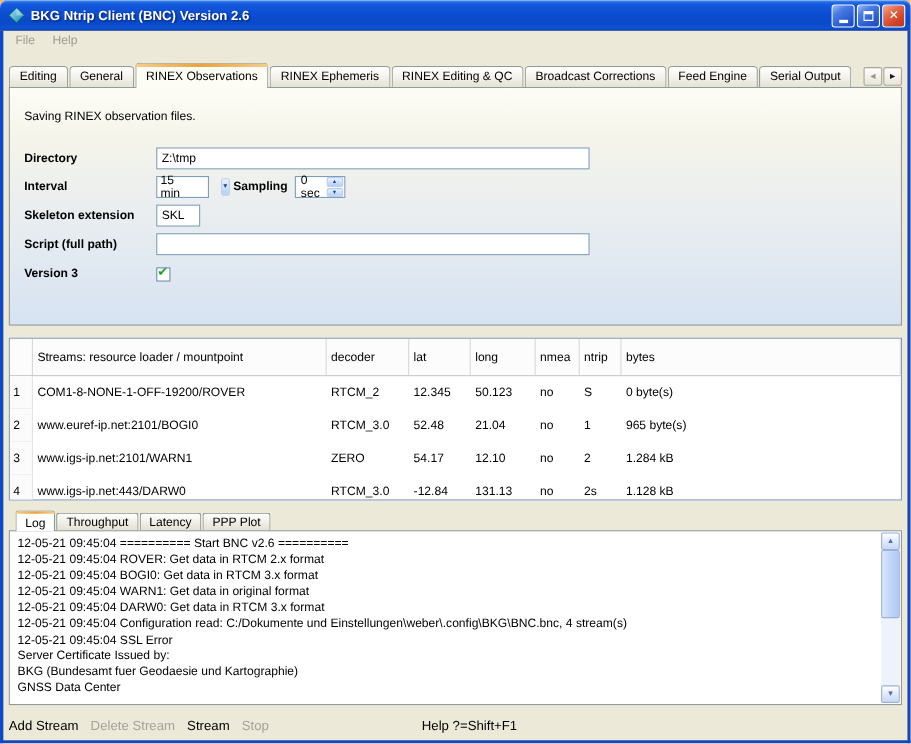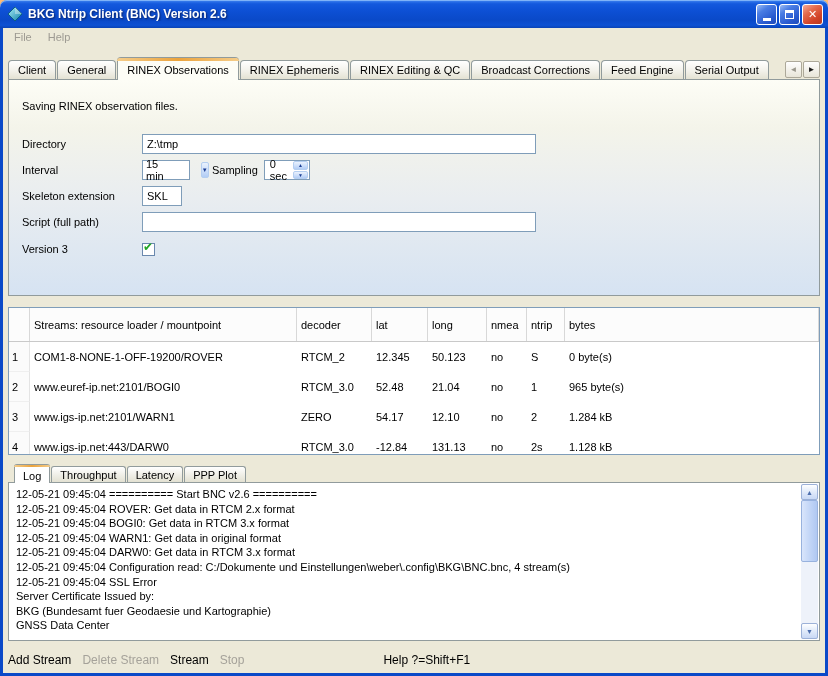--- a/index.html
+++ b/index.html
@@ -50,21 +50,21 @@
     font:8px "Liberation Sans",sans-serif; padding:0; }
   .tsbtn .dis { color:#9a978c; }
   .tsbtn .en { color:#1a1a1a; }
 
   
   .tab-panel { position:absolute; top:51px; left:5px; width:812px; height:217px;
     border:1px solid #919b9c; z-index:1;
     background:linear-gradient(180deg,#fdfdf6 0%,#f4f4ea 22%,#e9edf0 55%,#d6e3f2 100%); }
   .fdesc { position:absolute; left:13px; top:20px; color:#000; }
   .frow { position:absolute; left:13px; right:13px; height:20px; display:flex; align-items:center; }
-  .frow .lbl { width:120px; flex:none; color:#000; }
+  .frow .lbl { width:120px; flex:none; color:#000;font-weight:bold; }
   .xp-input { height:20px; border:1px solid #7f9db9; background:#fff;
     font:11px "Liberation Sans",sans-serif; padding:0 4px; color:#000; }
   .combo { width:48px; height:20px; border:1px solid #7f9db9; background:#fff; display:flex; align-items:center;gap:36px; }
   .combo .cval { flex:1; padding-left:3px; }
   .cbtn, .sbtn { border:1px solid #b4cef0; border-radius:2px; color:#1c3f94;
     background:linear-gradient(180deg,#eaf2fd 0%,#cfe0fa 50%,#b2cdf5 100%);
     display:flex; align-items:center; justify-content:center; }
   .cbtn { width:15px; height:16px; margin:1px; font-size:6px; }
   .spin { width:46px; height:20px; border:1px solid #7f9db9; background:#fff; display:flex; align-items:center; }
   .spin .sval { flex:1; padding-left:5px; }
@@ -151,21 +151,21 @@
 
   <div class="content">
 
     <div class="menubar">
       <span class="menu-item">File</span>
       <span class="menu-item">Help</span>
     </div>
 
     <div class="tabbar">
       <div class="tabs-row" id="top-tabs">
-          <div class="tab">Client</div>
+          <div class="tab">Editing</div>
           <div class="tab">General</div>
           <div class="tab active">RINEX Observations</div>
           <div class="tab">RINEX Ephemeris</div>
           <div class="tab">RINEX Editing &amp; QC</div>
           <div class="tab">Broadcast Corrections</div>
           <div class="tab">Feed Engine</div>
           <div class="tab">Serial Output</div>
         </div>
       <div class="tab-scroll">
         <button class="tsbtn">

